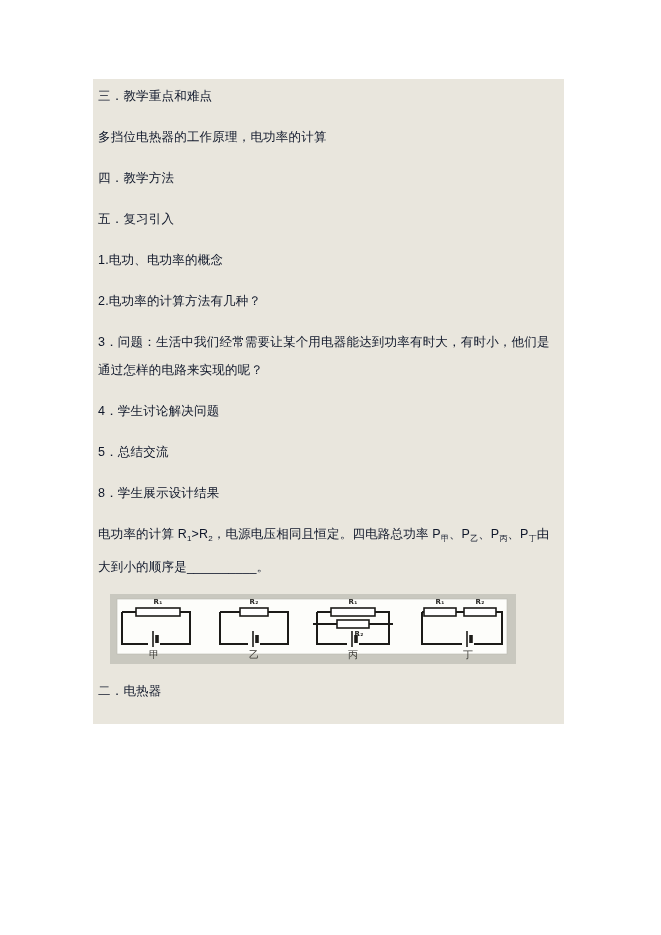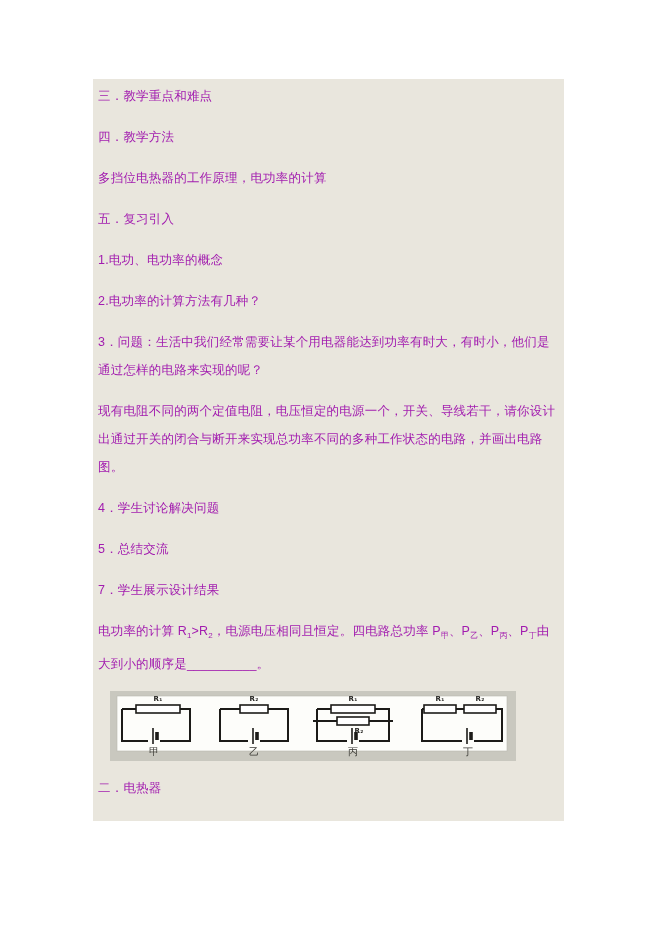--- a/index.html
+++ b/index.html
@@ -18,21 +18,21 @@
     overflow: hidden;
   }
   .content {
     position: absolute;
     left: 93px;
     top: 79px;
     width: 471px;
     box-sizing: border-box;
     padding: 3px 2px 6px 5px;
     background: #e9e6dd;
-    color: #a21caf;
+    color: #0f172a;
     font-size: 12.5px;
     line-height: 28px;
     letter-spacing: 0.2px;
   }
   .content p {
     margin: 0 0 13px 0;
   }
   .sub {
     font-size: 8px;
     vertical-align: -3px;
@@ -79,30 +79,29 @@
     stroke-width: 3.6;
   }
 </style>
 </head>
 <body>
 
 <div class="page">
   <div class="content">
 
     <p>三．教学重点和难点</p>
+    <p>多挡位电热器的工作原理，电功率的计算</p>
     <p>四．教学方法</p>
-    <p>多挡位电热器的工作原理，电功率的计算</p>
     <p>五．复习引入</p>
     <p>1.电功、电功率的概念</p>
     <p>2.电功率的计算方法有几种？</p>
     <p>3．问题：生活中我们经常需要让某个用电器能达到功率有时大，有时小，他们是通过怎样的电路来实现的呢？</p>
-    <p>现有电阻不同的两个定值电阻，电压恒定的电源一个，开关、导线若干，请你设计出通过开关的闭合与断开来实现总功率不同的多种工作状态的电路，并画出电路图。</p>
     <p>4．学生讨论解决问题</p>
     <p>5．总结交流</p>
-    <p>7．学生展示设计结果</p>
+    <p>8．学生展示设计结果</p>
 
     <p>
       <span>电功率的计算 R</span><span class="sub">1</span><span>&gt;R</span><span class="sub">2</span><span>，电源电压相同且恒定。四电路总功率 P</span><span class="sub">甲</span><span>、P</span><span class="sub">乙</span><span>、P</span><span class="sub">丙</span><span>、P</span><span class="sub">丁</span><span>由大到小的顺序是</span><span class="blank">__________</span><span>。</span>
     </p>
 
     <div class="figure">
       <svg viewBox="0 0 406 70" width="406" height="70">
         <rect x="0" y="0" width="406" height="70" fill="#c9c8bf"></rect>
         <rect x="7" y="5" width="390" height="55" fill="#fdfdfa" stroke="#b9b8b0" stroke-width="0.6"></rect>
 

